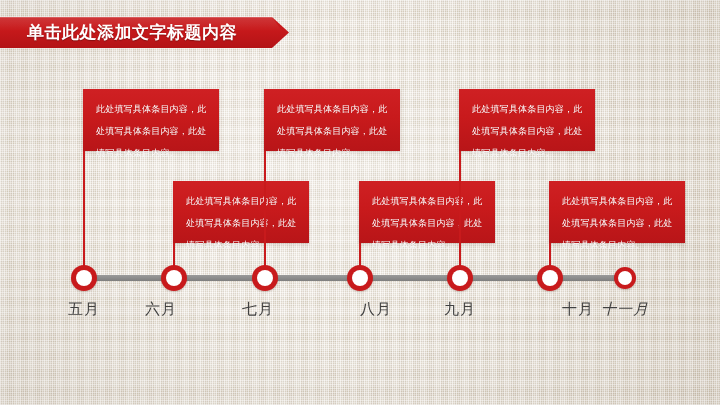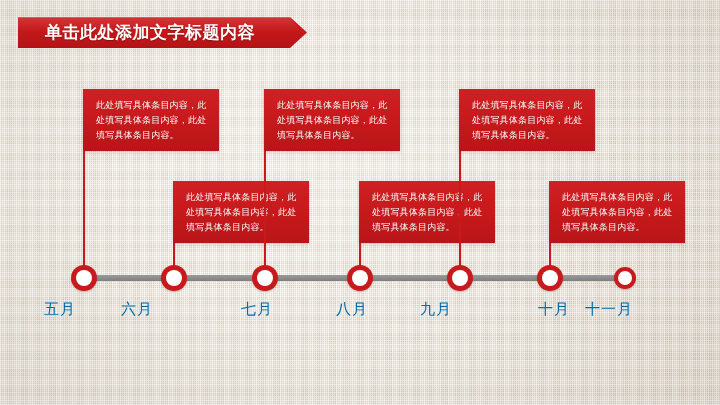--- a/index.html
+++ b/index.html
@@ -52,21 +52,21 @@
     pointer-events: none;
     background: radial-gradient(ellipse at 50% 45%,
                 rgba(255,255,255,0.22) 0%,
                 rgba(255,255,255,0.0) 48%,
                 rgba(120,104,84,0.10) 100%);
   }
 
   
   #title-banner {
     position: absolute;
-    left: 18px;
+    left: 0;
     top: 17px;
     width: 289px;
     height: 31px;
     text-align: center;
   }
   #title-banner .ribbon-shape {
     position: absolute;
     inset: 0;
     background: linear-gradient(180deg, #c81a1c 0%, #c7191b 40%, #b31316 100%);
     -webkit-clip-path: polygon(0 0, 272px 0, 289px 50%, 272px 100%, 0 100%);
@@ -146,34 +146,34 @@
   .item-box {
     position: absolute;
     background: linear-gradient(180deg, #cf2023 0%, #c81a1c 45%, #b81518 100%);
     box-shadow: 0 1px 3px rgba(110,60,50,0.22);
     box-sizing: border-box;
     padding: 9px 11px 8px 13px;
   }
   .item-box .box-text {
     color: #ffffff;
     font-size: 9px;
-    line-height: 15px;
+    line-height: 22px;
     letter-spacing: 0.2px;
     text-align: left;
     text-shadow: 0 0 1px rgba(0,0,0,0.12);
   }
 
   
   .month-label {
     position: absolute;
     top: 300px;
     width: 80px;
     margin-left: -40px;
-    text-align: left;
-    color: #0369a1;
+    text-align: center;
+    color: #404040;
     font-size: 15px;
     letter-spacing: 1px;
     white-space: nowrap;
   }
 </style>
 </head>
 <body>
 
 <div id="slide">
 
@@ -223,21 +223,21 @@
         <div class="ring-white">
           <div class="ring-core"></div>
         </div>
       </div>
       <div class="month-label" style="left: 161px;">六月</div>
       <div class="marker big" style="left: 265px; top: 278px;">
         <div class="ring-white">
           <div class="ring-core"></div>
         </div>
       </div>
-      <div class="month-label" style="left: 281px;">七月</div>
+      <div class="month-label" style="left: 258px;">七月</div>
       <div class="marker big" style="left: 360px; top: 278px;">
         <div class="ring-white">
           <div class="ring-core"></div>
         </div>
       </div>
       <div class="month-label" style="left: 376px;">八月</div>
       <div class="marker big" style="left: 460px; top: 278px;">
         <div class="ring-white">
           <div class="ring-core"></div>
         </div>
@@ -247,16 +247,16 @@
         <div class="ring-white">
           <div class="ring-core"></div>
         </div>
       </div>
       <div class="month-label" style="left: 578px;">十月</div>
       <div class="marker small" style="left: 625px; top: 278px;">
         <div class="ring-white">
           <div class="ring-core"></div>
         </div>
       </div>
-      <div class="month-label" style="left: 625px;">十一月</div>
+      <div class="month-label" style="left: 625px; font-style: italic;">十一月</div>
     </div>
 
 </div>
 
 </body></html>

